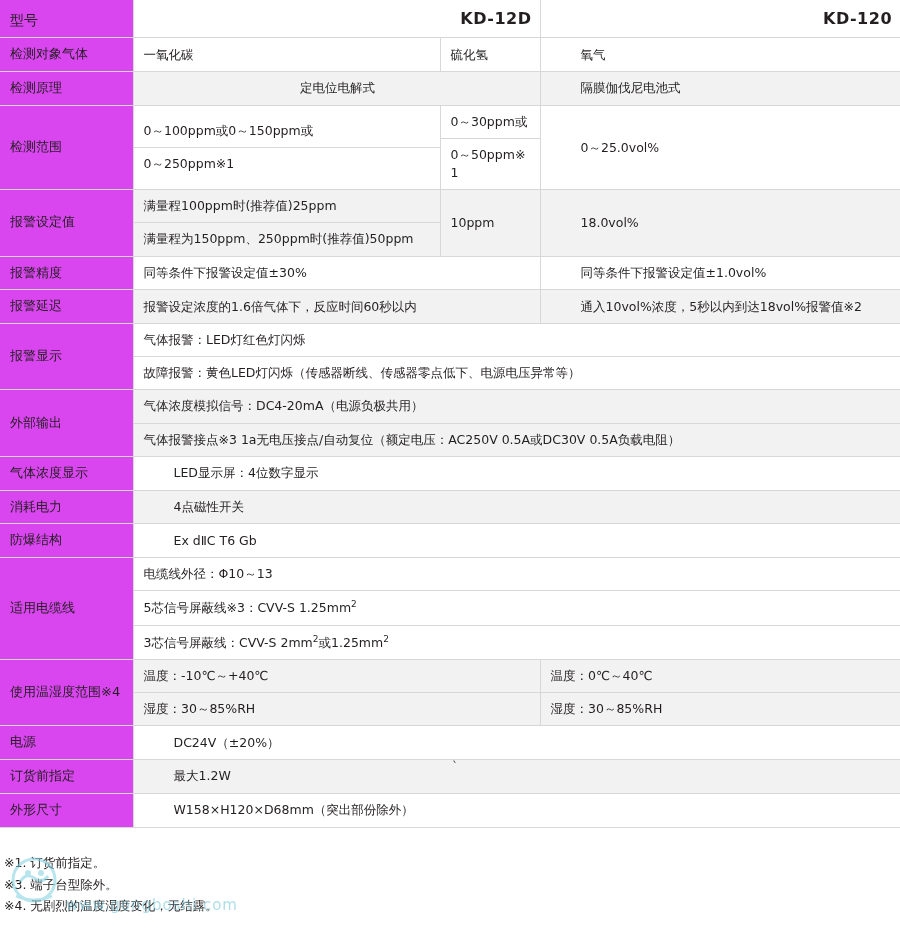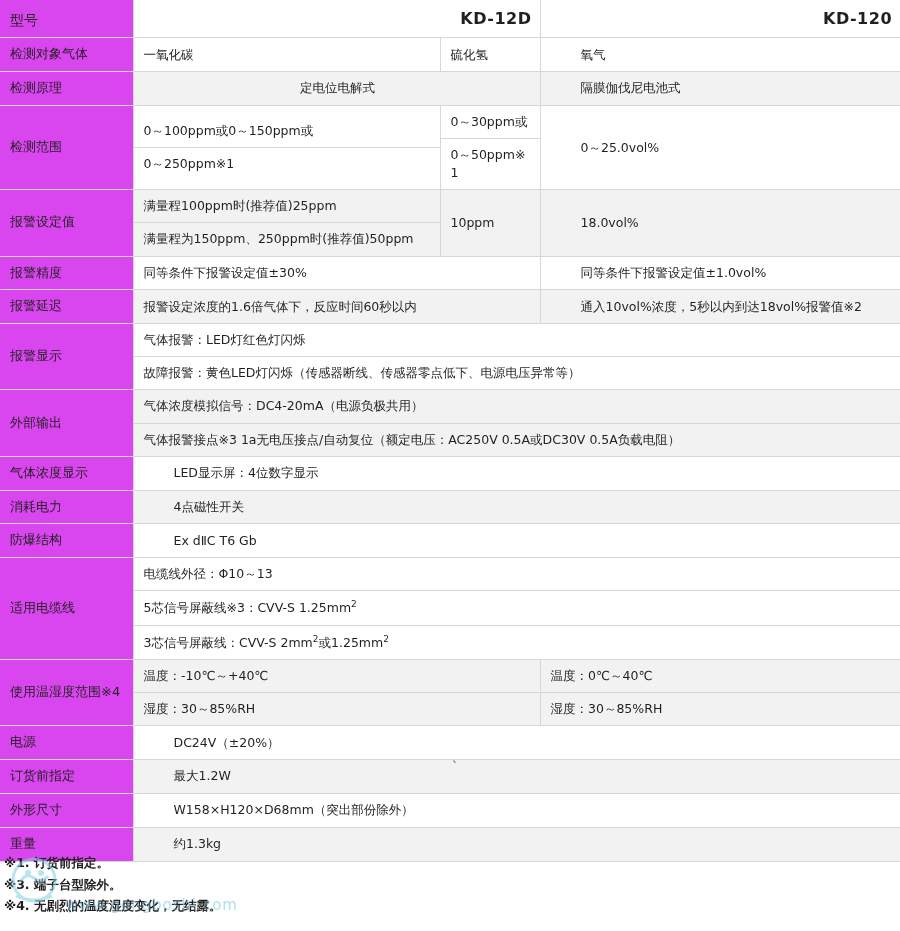--- a/index.html
+++ b/index.html
@@ -68,21 +68,21 @@
   sup { font-size: 9px; vertical-align: super; }
   .notes {
     position: absolute;
     left: 4px;
     top: 852px;
     width: 890px;
     font-size: 12.5px;
     line-height: 1.72;
     color: #231f20;
   }
-  .notes div { white-space: nowrap; font-weight: bold; }
+  .notes div { white-space: nowrap; }
   .watermark {
     position: absolute;
     left: 8px;
     top: 856px;
     width: 250px;
     height: 72px;
     pointer-events: none;
     opacity: 0.55;
   }
   .wm-text {
@@ -230,24 +230,20 @@
   <tr>
     <td class="rowlabel">订货前指定</td>
     <td class="shade lastcol" colspan="3">最大1.2W</td>
   </tr>
 
   <tr>
     <td class="rowlabel">外形尺寸</td>
     <td class="lastcol" colspan="3">W158×H120×D68mm（突出部份除外）</td>
   </tr>
 
-  <tr>
-    <td class="rowlabel">重量</td>
-    <td class="shade lastcol" colspan="3">约1.3kg</td>
-  </tr>
 </tbody>
   </table>
 
 <div class="notes">
   <div>※1. 订货前指定。</div>
   <div>※3. 端子台型除外。</div>
   <div>※4. 无剧烈的温度湿度变化，无结露。</div>
 </div>
 
 <div class="stray-mark">`</div>

